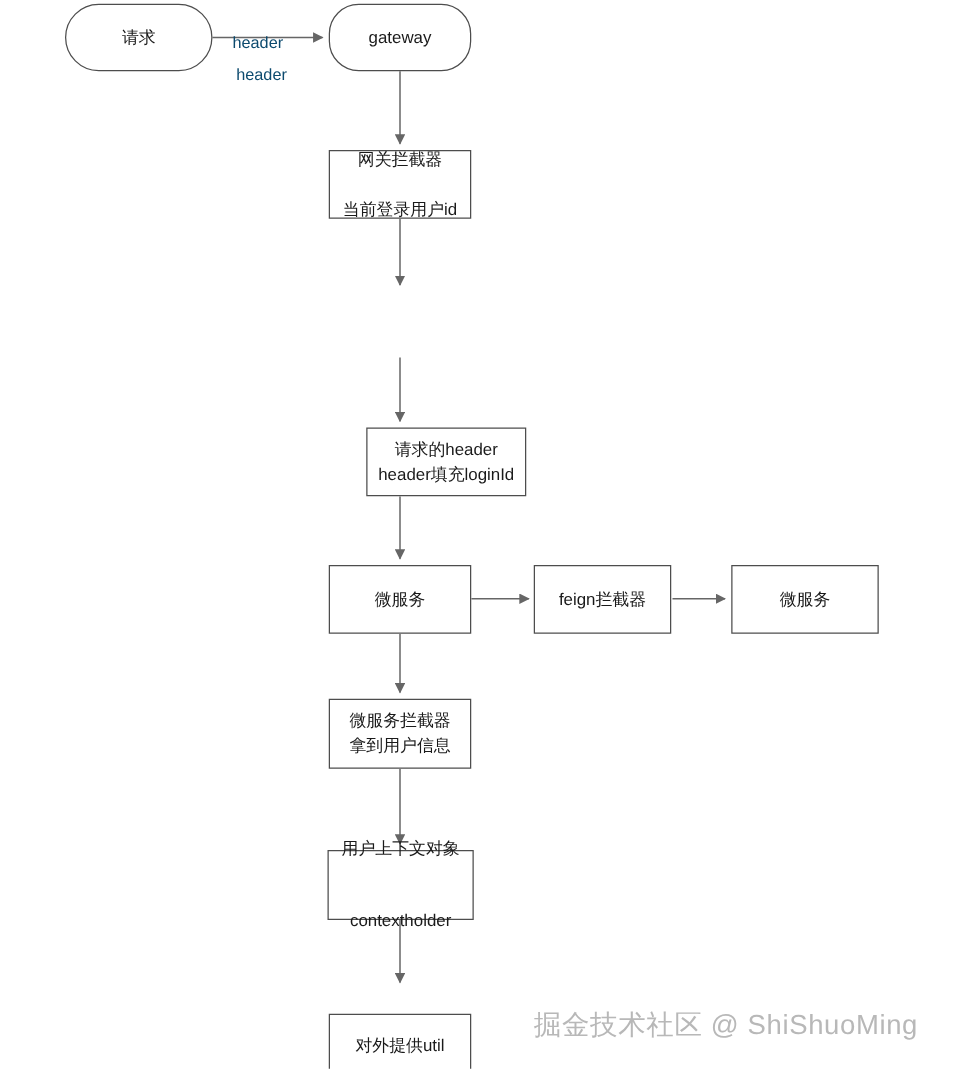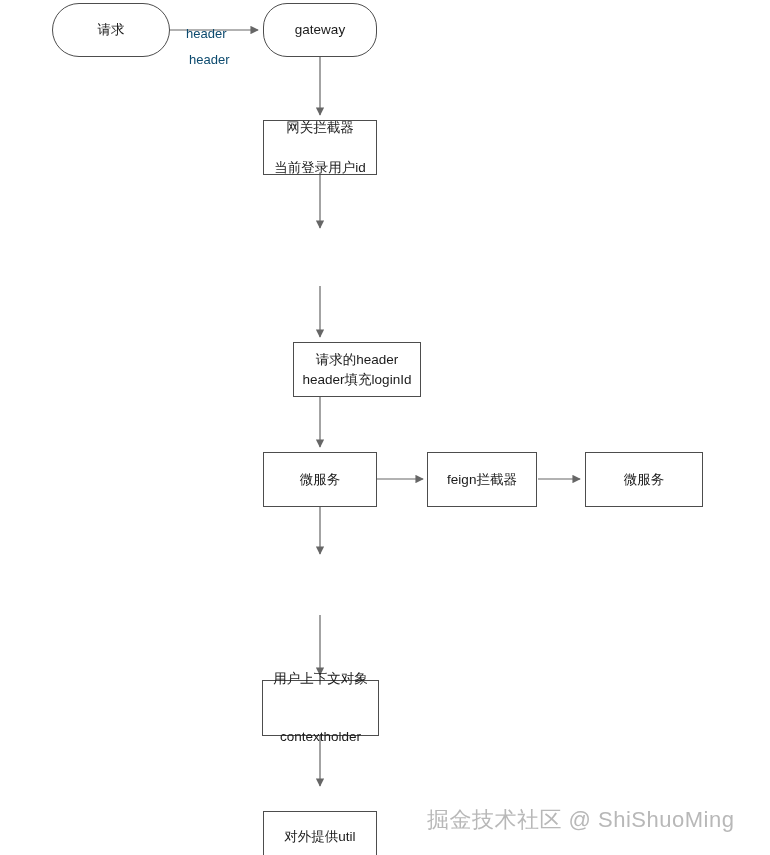--- a/index.html
+++ b/index.html
@@ -116,20 +116,24 @@
   </div>
 
   <div class="node" style="left:427px;top:452px;width:110px;height:55px;">
     <div>feign拦截器</div>
   </div>
 
   <div class="node" style="left:585px;top:452px;width:118px;height:55px;">
     <div>微服务</div>
   </div>
 
+  <div class="node" style="left:263px;top:559px;width:114px;height:56px;">
+    <div>微服务拦截器</div>
+    <div>拿到用户信息</div>
+  </div>
 
   <div class="node" style="left:262px;top:680px;width:117px;height:56px;gap:38px;">
     <div>用户上下文对象</div>
     <div>contextholder</div>
   </div>
 
   <div class="node" style="left:263px;top:791px;width:114px;height:52px;margin-top:20px;">
     <div>对外提供util</div>
   </div>
 

